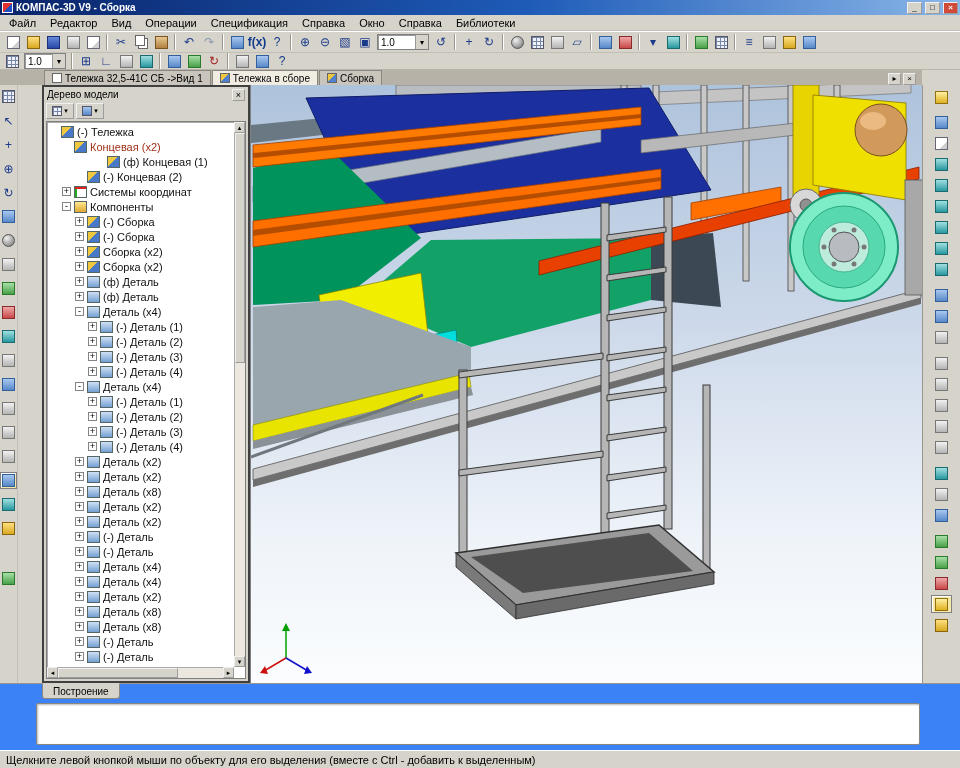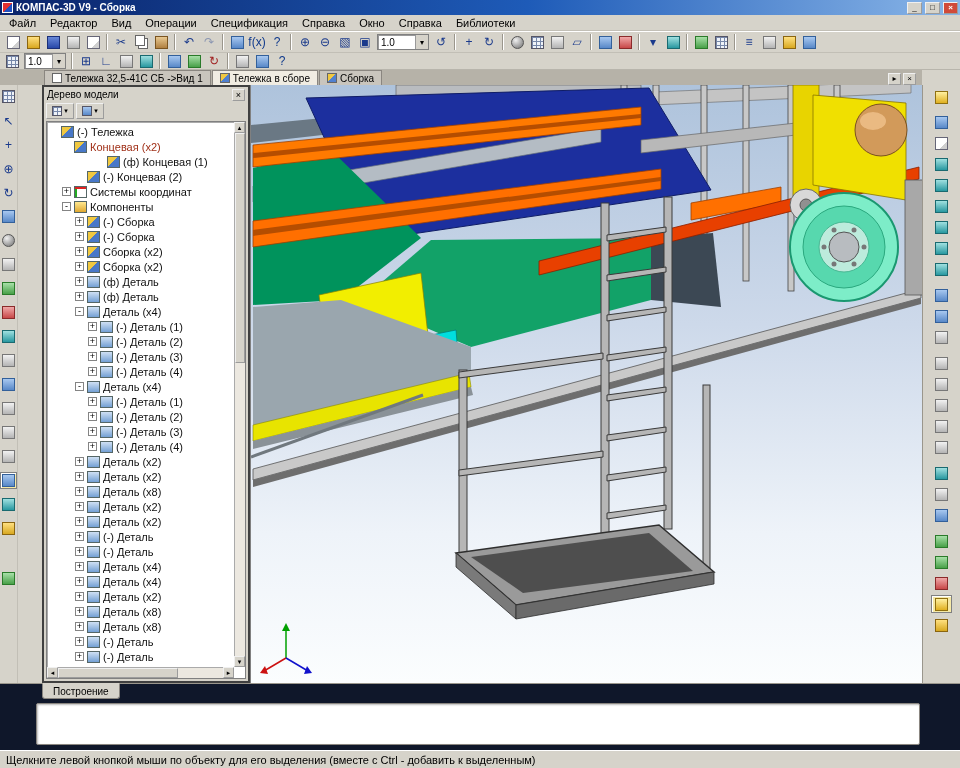--- a/index.html
+++ b/index.html
@@ -83,21 +83,21 @@
 .v-thumb{position:absolute;left:0;top:11px;width:10px;height:230px;background:#d6d3ca;border:1px outset #f0f0f0}
 .h-scroll{position:absolute;left:0;right:11px;bottom:0;height:11px;background:#ece8e0;border-top:1px solid #aaa}
 .h-thumb{position:absolute;top:0;left:11px;width:120px;height:10px;background:#d6d3ca;border:1px outset #f0f0f0}
 .sc-arr{position:absolute;width:11px;height:11px;background:#d6d3ca;border:1px outset #f0f0f0;font-size:7px;line-height:9px;text-align:center}
 
 
 #viewport{position:absolute;left:250px;top:85px;width:672px;height:598px;background:linear-gradient(180deg,#aec3dc 0%,#cdd9ea 40%,#eef3f9 75%,#fbfdfe 100%);border-left:1px solid #808080;overflow:hidden}
 #viewport svg{position:absolute;left:0;top:0}
 
 
-#bottom-dock{position:absolute;left:0;top:683px;width:100%;height:67px;background:#0f172a;border-top:1px solid #9a968c}
+#bottom-dock{position:absolute;left:0;top:683px;width:100%;height:67px;background:#3b82f6;border-top:1px solid #9a968c}
 .bottom-tab{position:absolute;left:42px;top:-1px;height:16px;padding:0 10px;background:#d6d3ca;border:1px solid #8a8680;border-top:1px solid #d6d3ca;border-radius:0 0 3px 3px;font-size:10px;display:flex;align-items:center}
 .property-panel{position:absolute;left:36px;top:19px;width:884px;height:42px;background:#fff;border:1px solid #8a8680;box-shadow:inset 1px 1px 2px #bbb;border-radius:2px}
 #status-bar{position:absolute;left:0;top:750px;width:100%;height:18px;background:#d6d3ca;border-top:1px solid #fff;display:flex;align-items:center;padding:0 6px;font-size:11px;white-space:nowrap;overflow:hidden}
 </style>
 </head>
 <body>
 
 <div id="app">
 
   <div class="titlebar">
@@ -151,21 +151,21 @@
         <span class="glyph">↶</span>
       </div>
       <div class="tool-btn disabled">
         <span class="glyph">↷</span>
       </div>
       <div class="tb-sep"></div>
       <div class="tool-btn">
         <span class="chip k-blue"></span>
       </div>
       <div class="tool-btn">
-        <span class="glyph" style="color: rgb(16, 58, 140);">f(x)</span>
+        <span class="glyph" style="color: rgb(16, 58, 140); font-weight: bold;">f(x)</span>
       </div>
       <div class="tool-btn">
         <span class="glyph" style="color: rgb(16, 58, 140);">?</span>
       </div>
       <div class="tb-sep"></div>
       <div class="tool-btn">
         <span class="glyph">⊕</span>
       </div>
       <div class="tool-btn">
         <span class="glyph">⊖</span>

